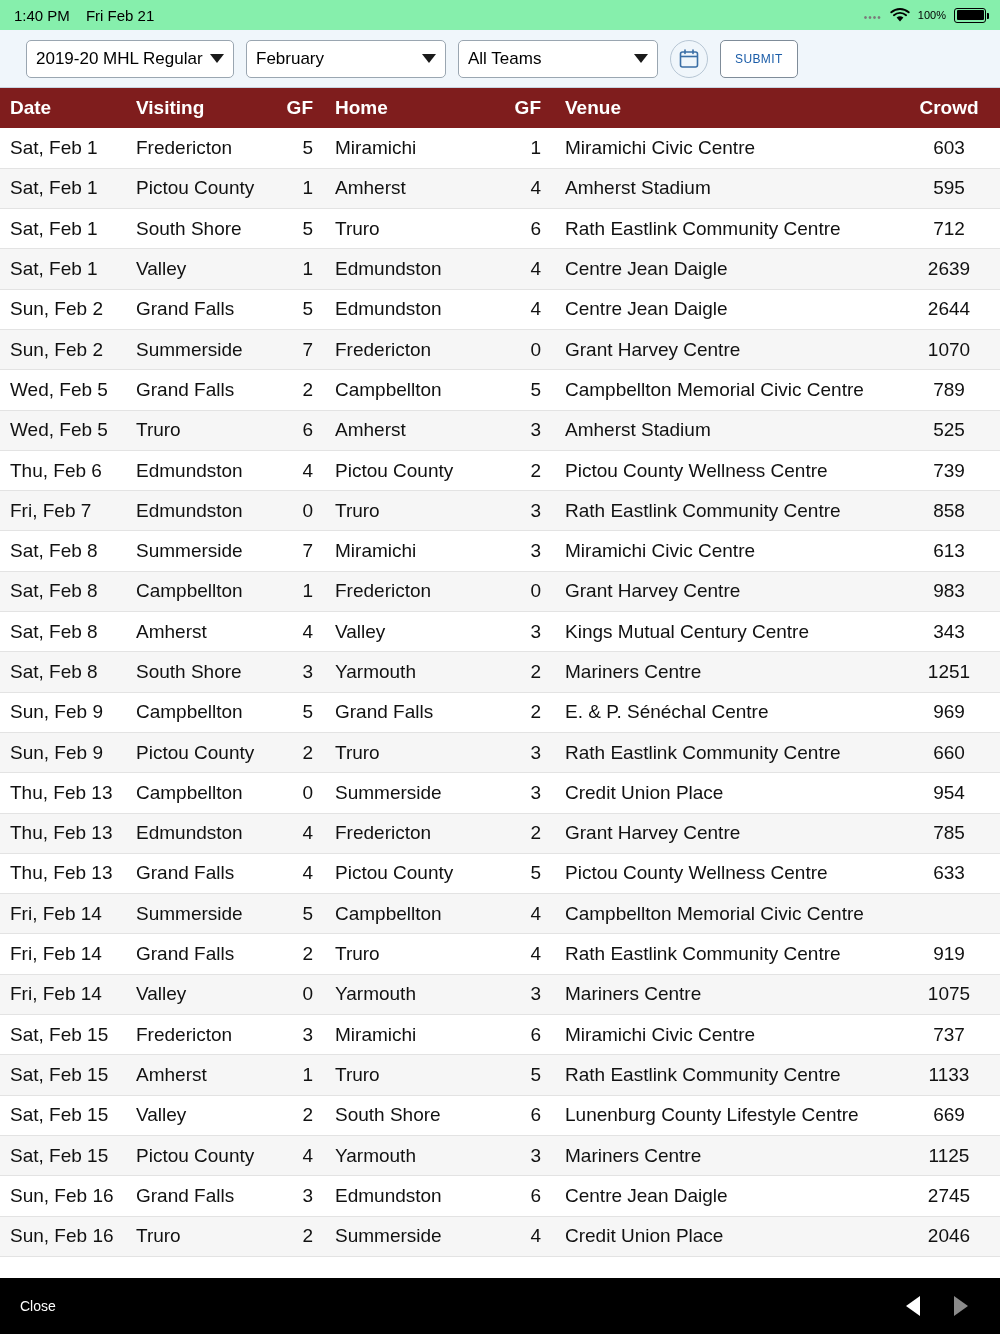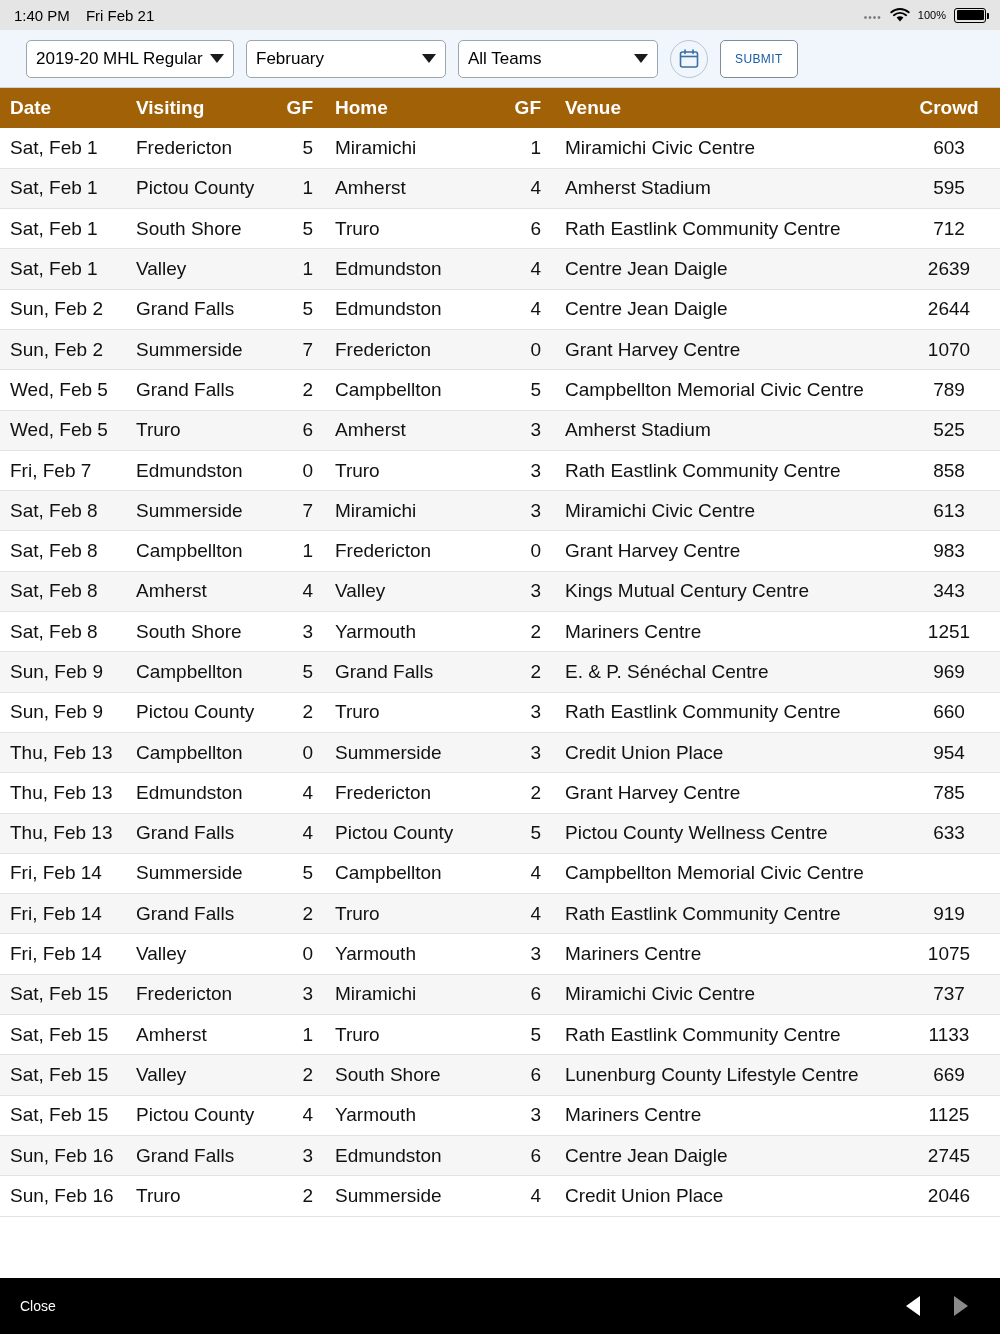--- a/index.html
+++ b/index.html
@@ -6,21 +6,21 @@
   html, body {
     width: 1000px;
     height: 1334px;
     background: #ffffff;
     font-family: "Liberation Sans", sans-serif;
     overflow: hidden;
   }
   
   .statusbar {
     height: 30px;
-    background: #e5e5e5;
+    background: #86efac;
     display: flex;
     align-items: center;
     padding: 0 14px;
     font-size: 15px;
     color: #000;
     font-weight: 500;
   }
   .statusbar .time { margin-right: 16px; }
   .statusbar .date { }
   .statusbar .right {
@@ -126,21 +126,21 @@
     height: 1246px;
     overflow: hidden;
     position: relative;
   }
   table {
     width: 1000px;
     border-collapse: collapse;
     table-layout: fixed;
   }
   thead th {
-    background: #a16207;
+    background: #7f1d1d;
     color: #ffffff;
     font-size: 19px;
     font-weight: bold;
     text-align: left;
     height: 40px;
     padding: 0 8px;
     vertical-align: middle;
   }
   tbody td {
     font-size: 19px;
@@ -326,20 +326,29 @@
         <tr>
           <td class="c-date">Wed, Feb 5</td>
           <td class="c-visit">Truro</td>
           <td class="c-gf1">6</td>
           <td class="c-home">Amherst</td>
           <td class="c-gf2">3</td>
           <td class="c-venue">Amherst Stadium</td>
           <td class="c-crowd">525</td>
         </tr>
         <tr>
+          <td class="c-date">Thu, Feb 6</td>
+          <td class="c-visit">Edmundston</td>
+          <td class="c-gf1">4</td>
+          <td class="c-home">Pictou County</td>
+          <td class="c-gf2">2</td>
+          <td class="c-venue">Pictou County Wellness Centre</td>
+          <td class="c-crowd">739</td>
+        </tr>
+        <tr>
           <td class="c-date">Fri, Feb 7</td>
           <td class="c-visit">Edmundston</td>
           <td class="c-gf1">0</td>
           <td class="c-home">Truro</td>
           <td class="c-gf2">3</td>
           <td class="c-venue">Rath Eastlink Community Centre</td>
           <td class="c-crowd">858</td>
         </tr>
         <tr>
           <td class="c-date">Sat, Feb 8</td>

